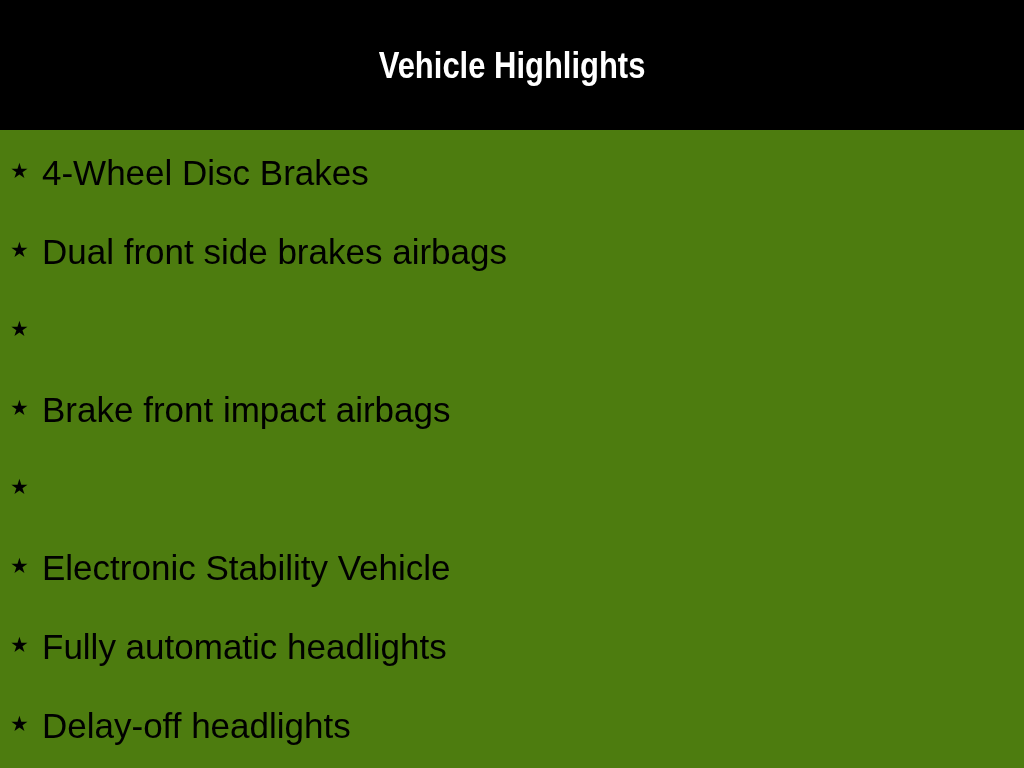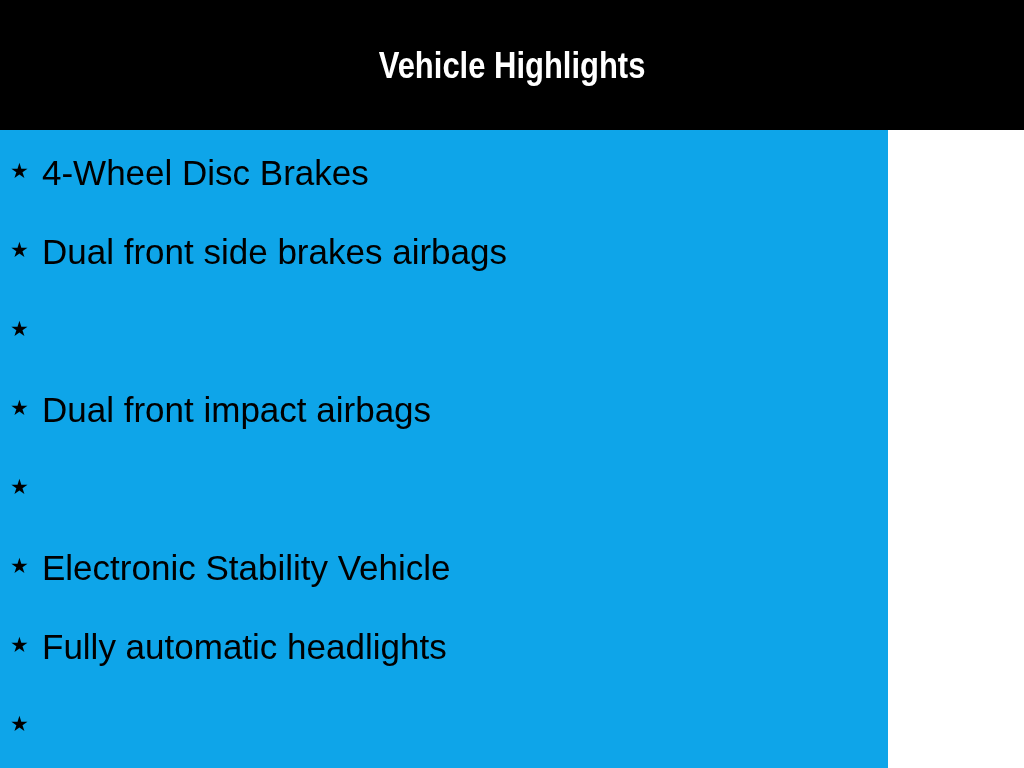--- a/index.html
+++ b/index.html
@@ -9,23 +9,23 @@
   }
   body {
     width: 1024px;
     height: 768px;
     background: #ffffff;
     font-family: "Liberation Sans", sans-serif;
     overflow: hidden;
   }
   .page {
     position: relative;
-    width: 888px;
+    width: 1024px;
     height: 768px;
-    background: #0ea5e9;
+    background: #4d7c0f;
   }
 
   
   .header-bar {
     position: absolute;
     left: 0;
     top: 0;
     width: 1024px;
     height: 130px;
     background: #000000;
@@ -113,36 +113,37 @@
       <span class="bullet-star">★</span>
       <span class="highlight-label">Dual front side brakes airbags</span>
     </li>
 
     <li class="highlight-item" style="top:180px">
       <span class="bullet-star">★</span>
     </li>
 
     <li class="highlight-item" style="top:259px">
       <span class="bullet-star">★</span>
-      <span class="highlight-label">Dual front impact airbags</span>
+      <span class="highlight-label">Brake front impact airbags</span>
     </li>
 
     <li class="highlight-item" style="top:338px">
       <span class="bullet-star">★</span>
     </li>
 
     <li class="highlight-item" style="top:417px">
       <span class="bullet-star">★</span>
       <span class="highlight-label">Electronic Stability Vehicle</span>
     </li>
 
     <li class="highlight-item" style="top:496px">
       <span class="bullet-star">★</span>
       <span class="highlight-label">Fully automatic headlights</span>
     </li>
 
     <li class="highlight-item" style="top:575px">
       <span class="bullet-star">★</span>
+      <span class="highlight-label">Delay-off headlights</span>
     </li>
 
   </ul>
 
 </div>
 
 </body></html>

